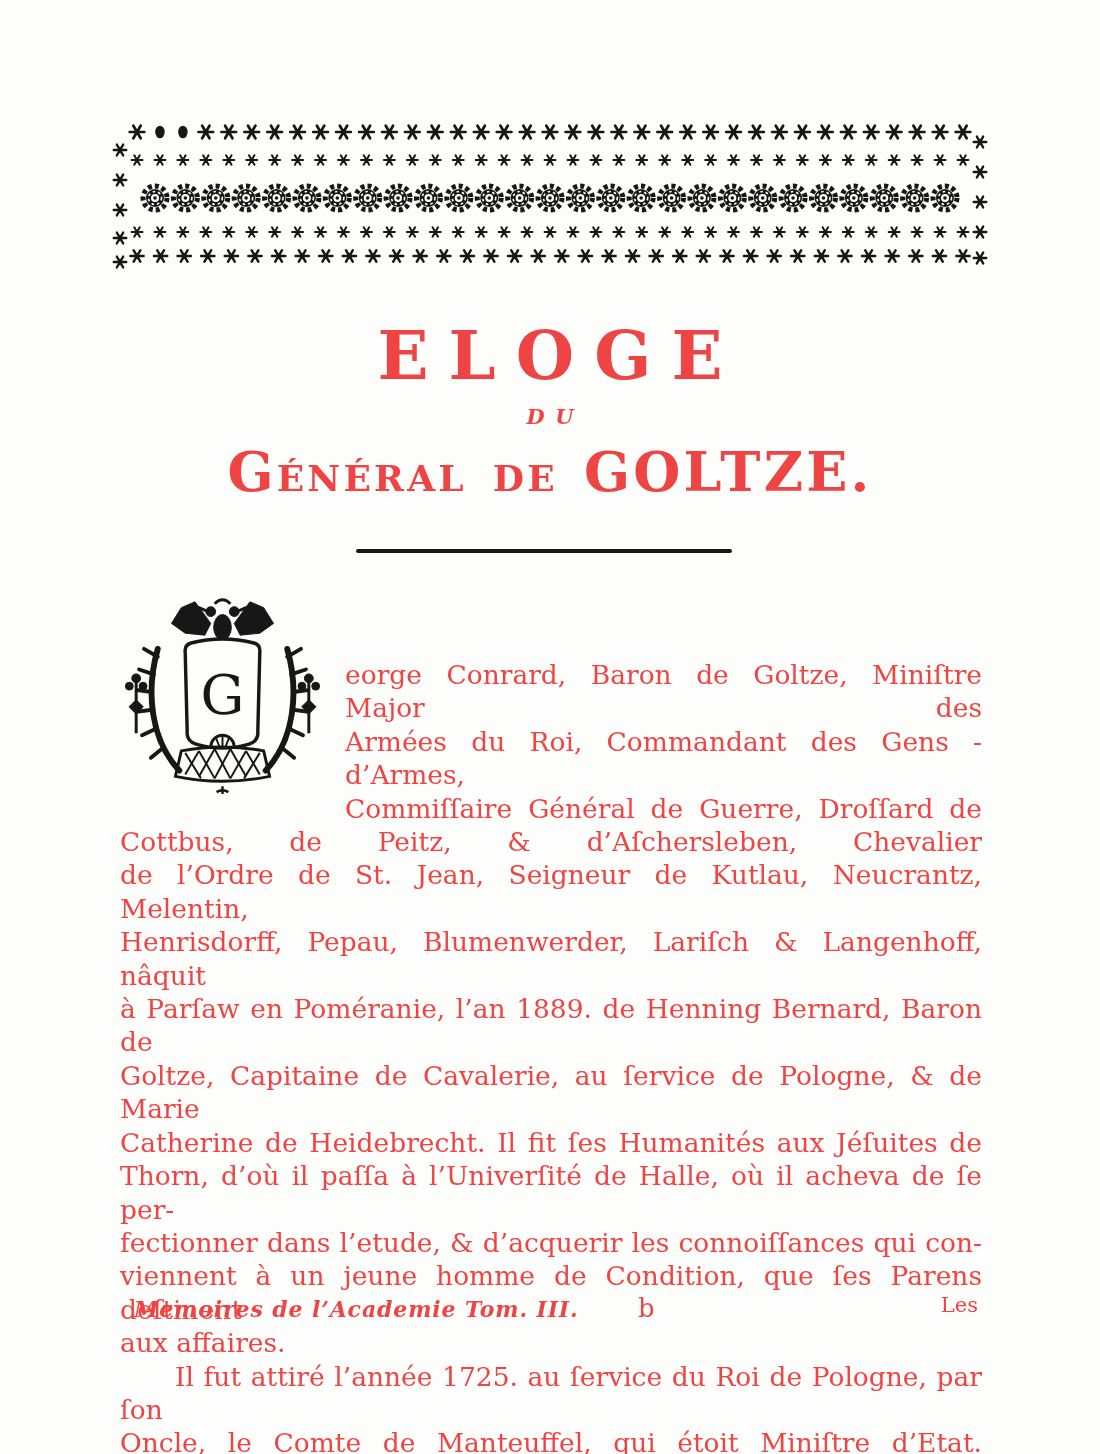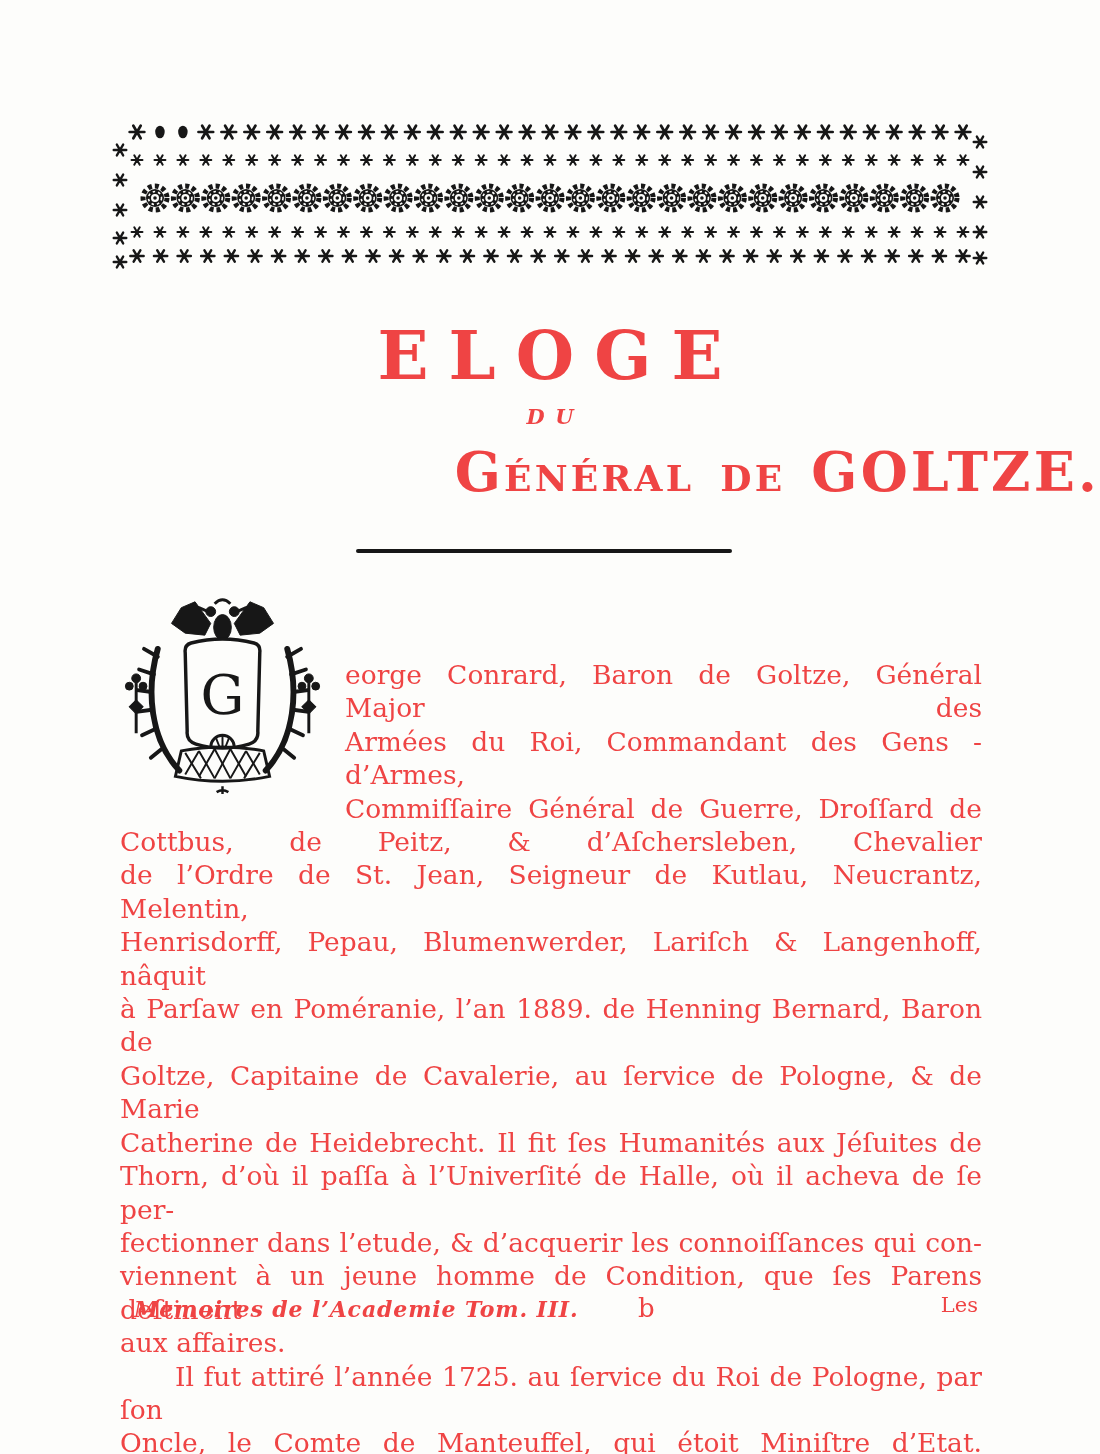--- a/index.html
+++ b/index.html
@@ -13,21 +13,21 @@
   
   .title-eloge{
     position:absolute; top:316px; left:0; width:100%; text-align:center;
     font-size:67px; font-weight:bold; letter-spacing:.30em; text-indent:.30em;
   }
   .title-du{
     position:absolute; top:404px; left:0; width:100%; text-align:center;
     font-size:21px; font-weight:bold; letter-spacing:.50em; text-indent:.50em;font-style:italic;
   }
   .title-general{
-    position:absolute; top:440px; left:0; width:100%; text-align:right;
+    position:absolute; top:440px; left:0; width:100%; text-align:center;
     font-weight:bold; letter-spacing:.20em; white-space:nowrap;
   }
   .t-lg{font-size:54px;}
   .t-sm{font-size:36px;}
   .t-gap{display:inline-block; width:26px;}
   .title-rule{
     position:absolute; top:549px; left:356px; width:376px; height:4px;
     background:#171717; border-radius:2px;
   }
   
@@ -299,21 +299,21 @@
         <path d="M100,146 v12 M93,148 l4,10 M107,148 l-4,10" stroke-width="2"></path>
         <path d="M58,162 Q100,154 142,162 L148,188 Q100,198 52,188 Z" stroke-width="3"></path>
         <path d="M62,164 l16,26 M76,162 l16,28 M92,160 l16,30 M108,160 l16,28 M124,162 l14,24" stroke-width="2"></path>
         <path d="M138,164 l-16,26 M124,162 l-16,28 M108,160 l-16,30 M92,160 l-16,28 M76,162 l-14,24" stroke-width="2"></path>
         <path d="M100,198 v8 M94,204 q6,-4 12,0" stroke-width="2.5"></path>
       </g>
     </svg>
 
     <div class="dropcap-spacer"></div>
 
-    <div class="bline">eorge Conrard, Baron de Goltze, Général Major des</div>
+    <div class="bline">eorge Conrard, Baron de Goltze, Miniſtre Major des</div>
     <div class="bline">Armées du Roi, Commandant des Gens - d’Armes,</div>
     <div class="bline">Commiſſaire Général de Guerre, Droſſard de</div>
     <div class="bline">Cottbus, de Peitz, &amp; d’Aſchersleben, Chevalier</div>
     <div class="bline">de l’Ordre de St. Jean, Seigneur de Kutlau, Neucrantz, Melentin,</div>
     <div class="bline">Henrisdorff, Pepau, Blumenwerder, Lariſch &amp; Langenhoff, nâquit</div>
     <div class="bline">à Parſaw en Poméranie, l’an 1889. de Henning Bernard, Baron de</div>
     <div class="bline">Goltze, Capitaine de Cavalerie, au ſervice de Pologne, &amp; de Marie</div>
     <div class="bline">Catherine de Heidebrecht. Il fit ſes Humanités aux Jéſuites de</div>
     <div class="bline">Thorn, d’où il paſſa à l’Univerſité de Halle, où il acheva de ſe per-</div>
     <div class="bline">fectionner dans l’etude, &amp; d’acquerir les connoiſſances qui con-</div>

